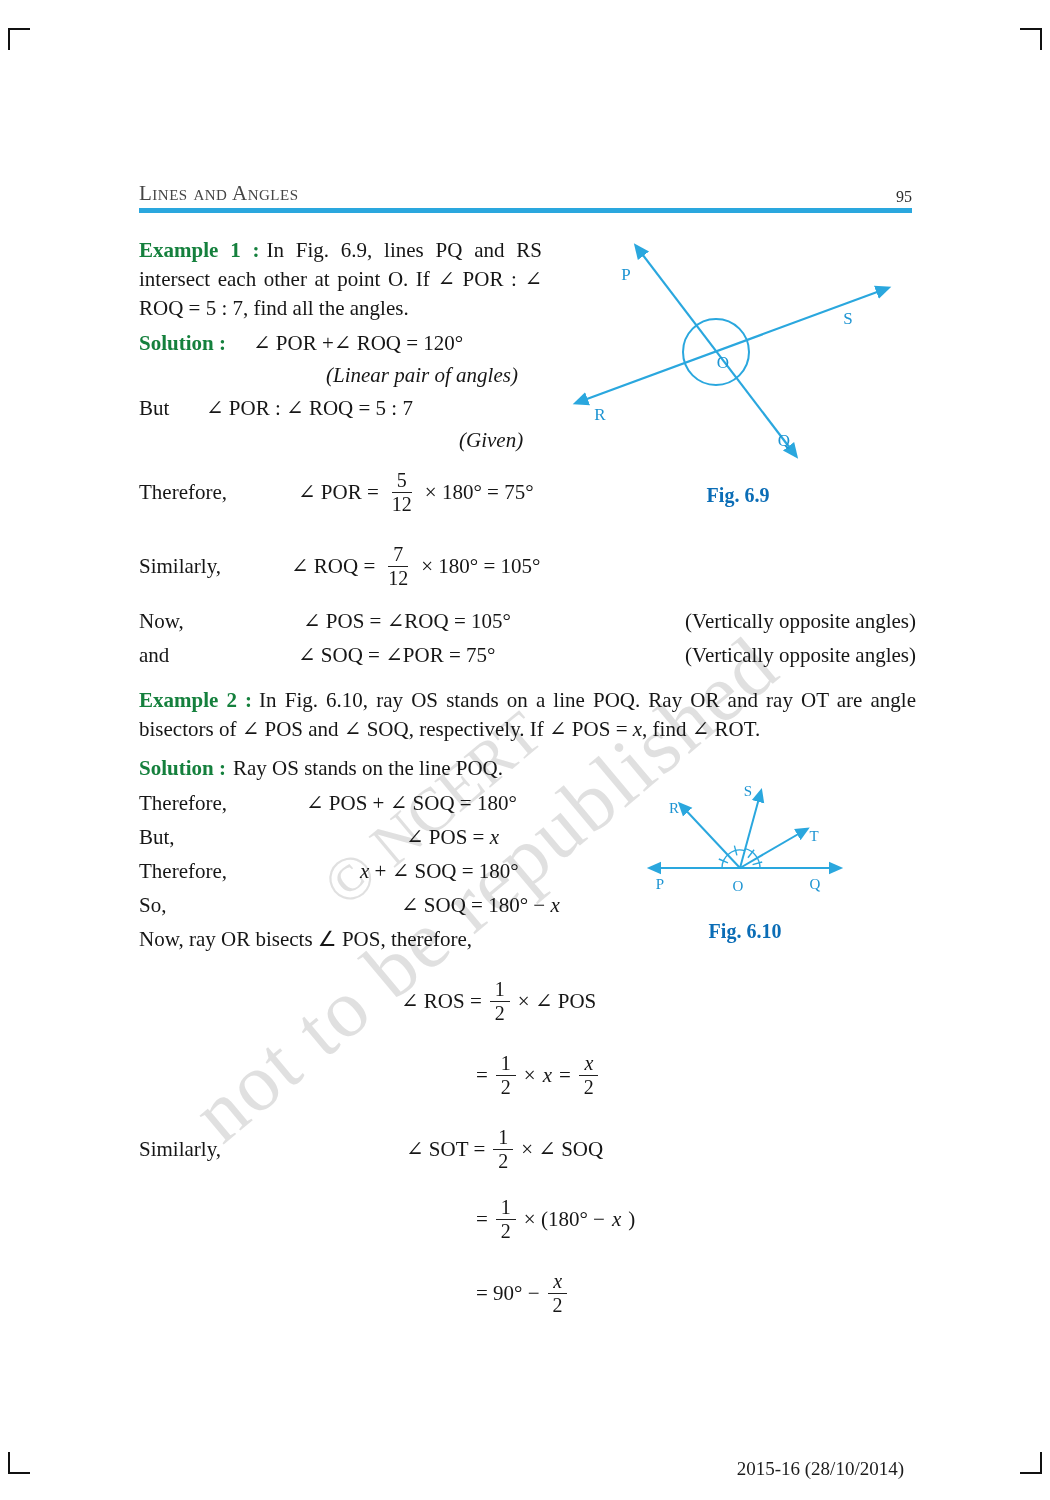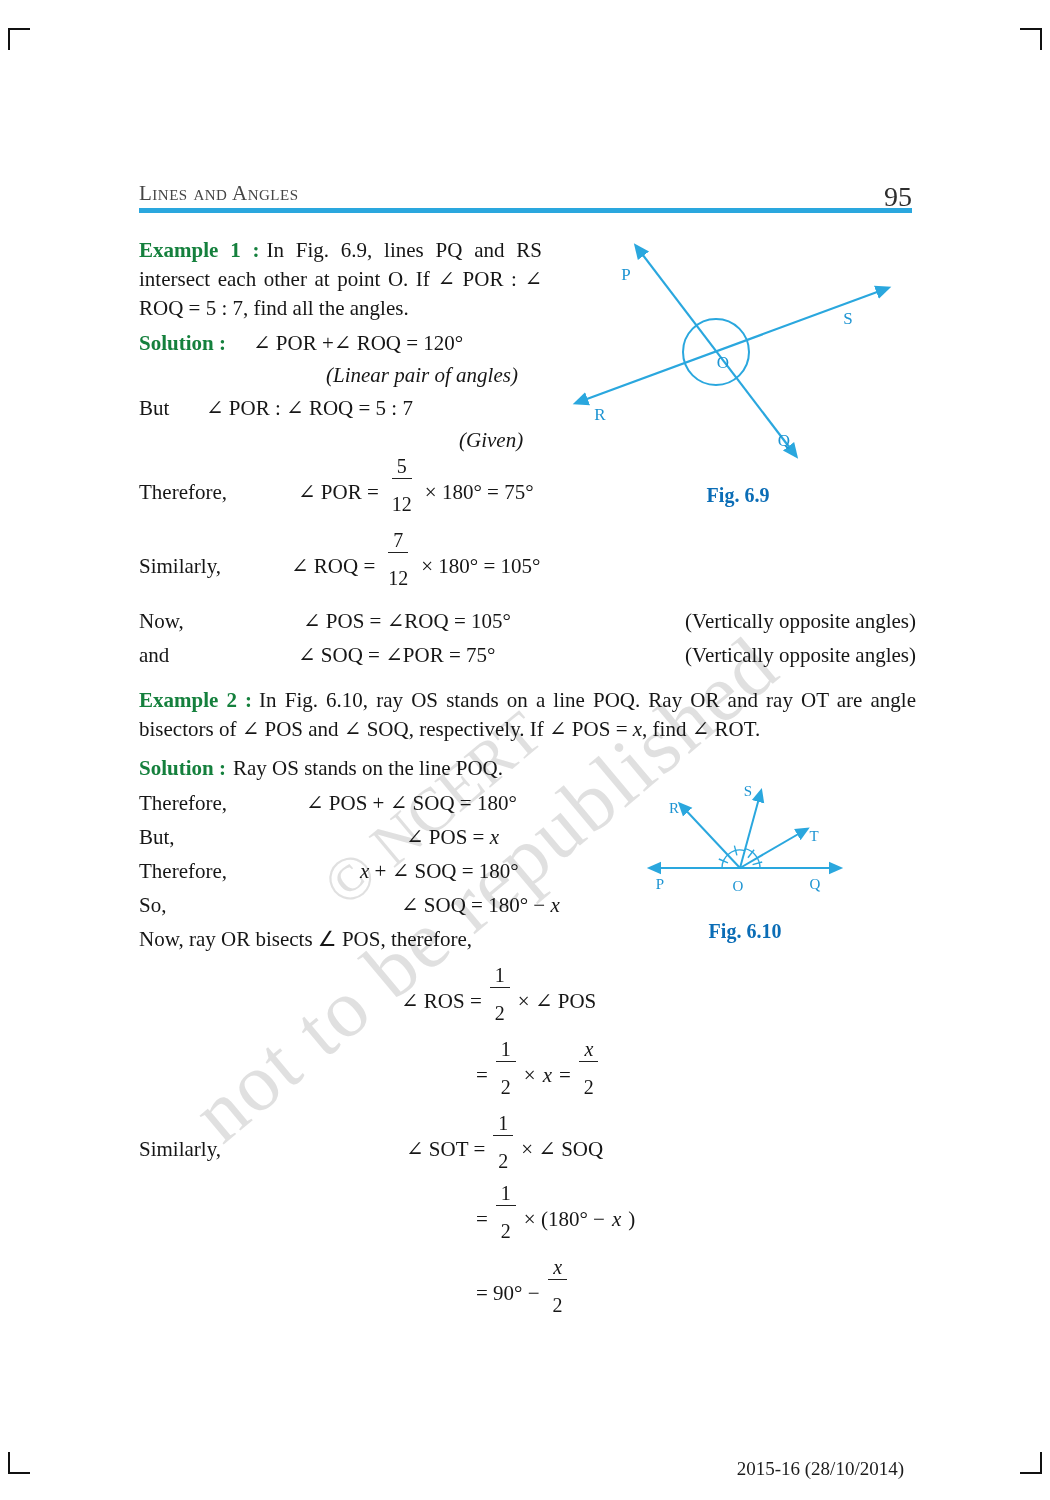--- a/index.html
+++ b/index.html
@@ -7,23 +7,23 @@
        font-family:"Liberation Serif","DejaVu Serif",serif;color:#161616;overflow:hidden;}
   .layer{position:absolute;z-index:1;}
 
   
   .wm{position:absolute;z-index:0;color:#a0a0a0;opacity:.32;white-space:nowrap;
       transform-origin:0 50%;transform:rotate(-40deg);}
   .wm1{left:332px;top:858px;font-size:62px;}
   .wm2{left:205px;top:1078px;font-size:82px;letter-spacing:2px;}
 
   
-  .hdr{left:139px;top:181px;width:773px;display:flex;justify-content:space-between;align-items:flex-start;font-family:Liberation Serif, serif;}
+  .hdr{left:139px;top:181px;width:773px;display:flex;justify-content:space-between;align-items:flex-end;font-family:Liberation Serif, serif;}
   .hdr-title{font-variant:small-caps;font-size:21px;letter-spacing:.5px;color:#454545;}
-  .hdr-num{font-size:28px;color:#2e2e2e;}
+  .hdr-num{font-size:16px;color:#2e2e2e;}
   .hdr-rule{left:139px;top:208px;width:773px;height:5px;background:#2aa7de;}
 
   
   .para{font-size:21px;line-height:29px;text-align:justify;}
   .exlabel{color:#15803d;font-weight:bold;margin-right:7px;}
   .ex1{left:139px;top:236px;width:403px;}
   .ex2{left:139px;top:686px;width:777px;}
   .solblock{left:139px;top:327px;width:777px;}
 
   .row{position:relative;font-size:21px;}
@@ -33,21 +33,21 @@
   .h34{height:34px;line-height:34px;}
   .h62{height:62px;line-height:62px;}
   .row .rl{position:absolute;left:0;top:0;font-family:Liberation Serif, serif;}
   .row .eqp{position:absolute;top:0;white-space:nowrap;}
   .row .eqf{position:absolute;top:0;bottom:0;display:flex;align-items:center;gap:7px;white-space:nowrap;}
   .row .note{position:absolute;right:0;top:0;white-space:nowrap;}
 
   .frac{display:inline-flex;flex-direction:column;align-items:center;
         font-size:20px;line-height:1.12;margin:0 1px;}
   .frac .fn{border-bottom:1.4px solid #222;padding:0 5px;}
-  .frac .fd{padding:14px 5px;}
+  .frac .fd{padding:0 5px;}
   .it{font-style:italic;}
 
   
   .fig69{left:556px;top:232px;width:364px;text-align:center;}
   .fig610{left:640px;top:782px;width:210px;text-align:center;}
   .figcap{color:#0b6db6;font-weight:bold;font-size:20px;}
   .fig610 .figcap{margin-top:16px;}
 
   
   .footer{position:absolute;right:146px;top:1458px;font-size:19px;color:#1c1c1c;z-index:1;}

